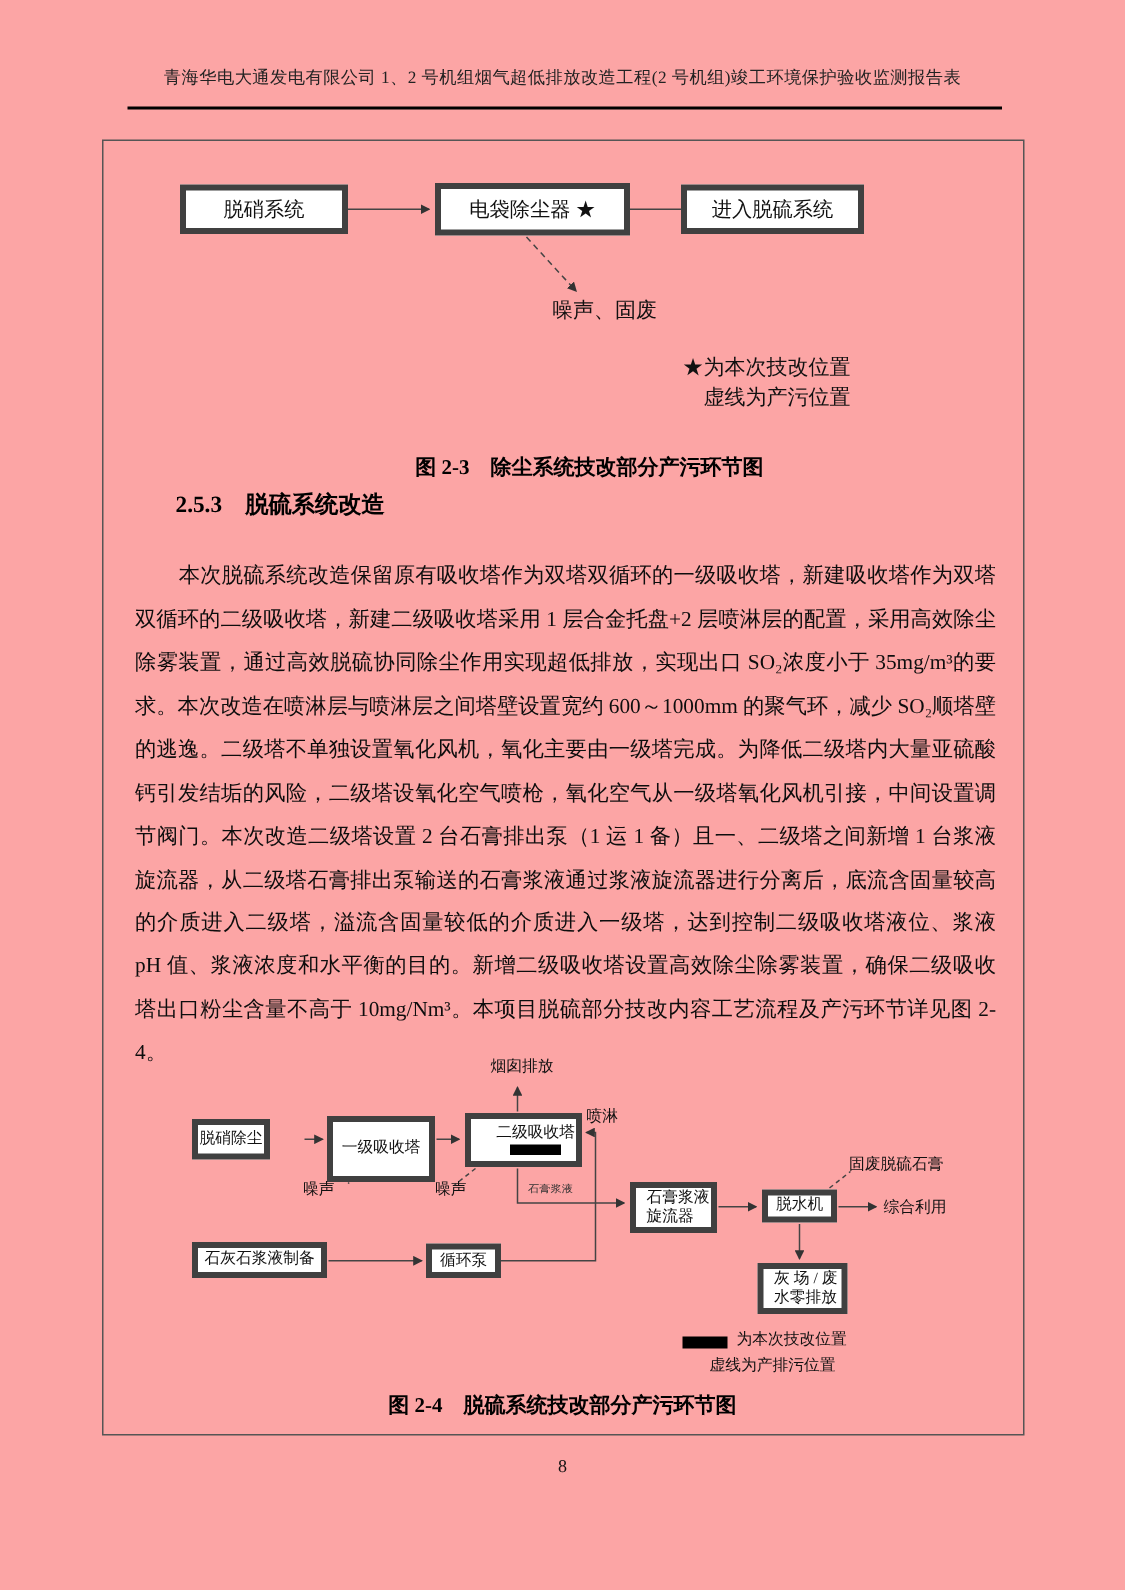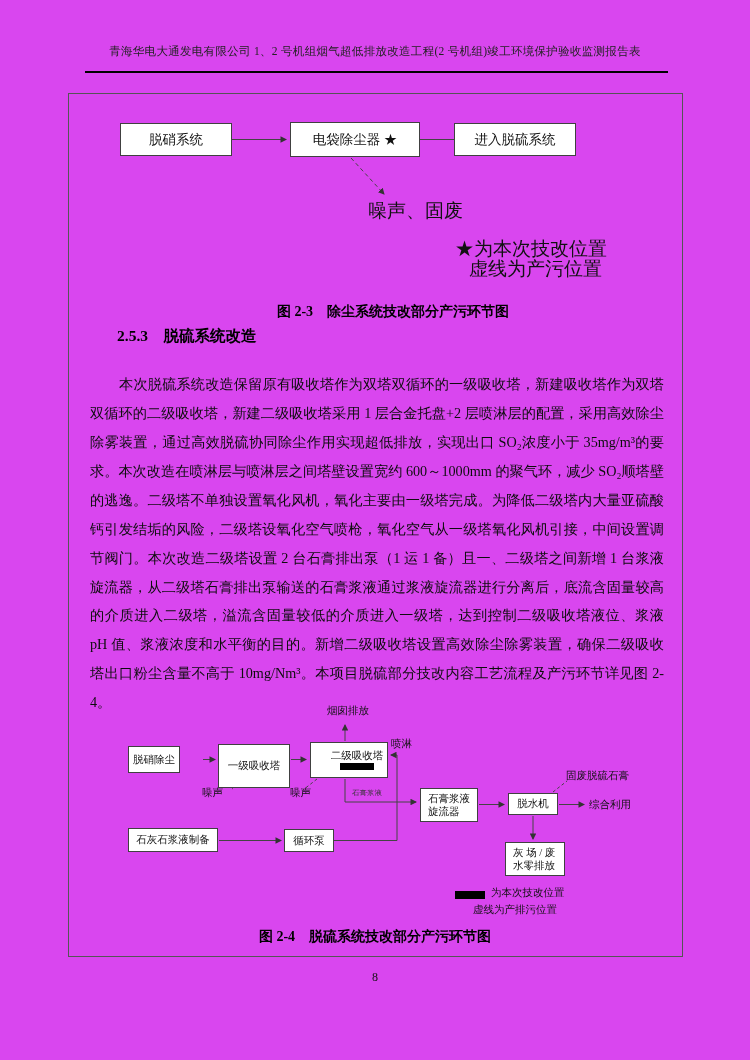--- a/index.html
+++ b/index.html
@@ -1,39 +1,39 @@
 <!DOCTYPE html>
 <html><head>
 <meta charset="utf-8">
 <style>
   html,body { margin:0; padding:0; background:#ffffff; }
   .page {
-    position:relative; width:750px; height:1060px; background:#d946ef;
+    position:relative; width:750px; height:1060px; background:#fca5a5;
     font-family:"Liberation Serif","DejaVu Serif",serif; color:#111;
     overflow:hidden;
   }
   .hdr-title {
     position:absolute; top:44px; left:0; width:750px; text-align:center;
     font-size:11.5px; letter-spacing:0.3px; color:#222;
   }
   .hdr-rule { position:absolute; top:71px; left:85px; width:583px; height:2px; background:#000; }
   .content-box { position:absolute; left:68px; top:93px; width:613px; height:862px; border:1px solid #555; }
 
   .fbox {
-    position:absolute; border:1px solid #404040; background:#fff;
+    position:absolute; border:4px solid #404040; background:#fff;
     display:flex; align-items:center; justify-content:center; text-align:center;
     box-sizing:border-box;
   }
   .f3box { font-size:13.5px; }
   .f4box { font-size:10.5px; line-height:12px; }
   .f4box.twoline { flex-direction:column; align-items:flex-start; justify-content:center; padding-left:7px; line-height:13px; }
   .f4box.col { flex-direction:column; justify-content:center; }
 
   .lbl { position:absolute; white-space:nowrap; }
-  .lbl13 { font-size:19px; }
+  .lbl13 { font-size:14px; }
   .lbl10 { font-size:10.5px; }
   .tiny { font-size:7.5px; color:#333; transform:scaleY(0.9); }
 
   .bar-marker { width:34px; height:7px; background:#000; margin-top:1px; }
   .legend-bar { position:absolute; width:30px; height:8px; background:#000; }
 
   .caption { position:absolute; left:0; width:750px; text-align:center; font-weight:bold; font-size:14px; color:#000; }
   .heading { position:absolute; left:117px; top:326px; font-weight:bold; font-size:15.5px; color:#000; }
   .para {
     position:absolute; left:90px; top:356px; width:574px;

